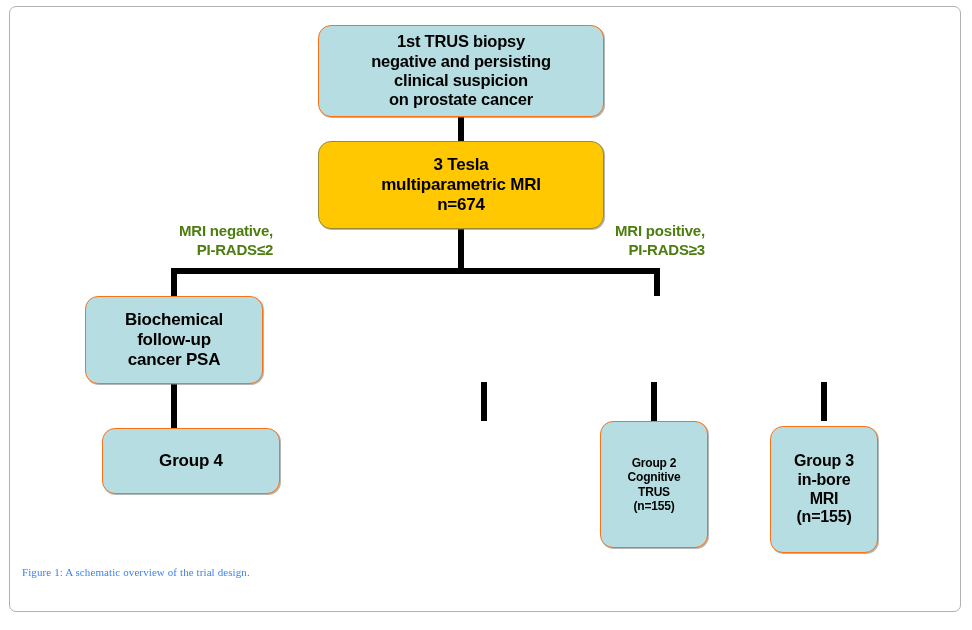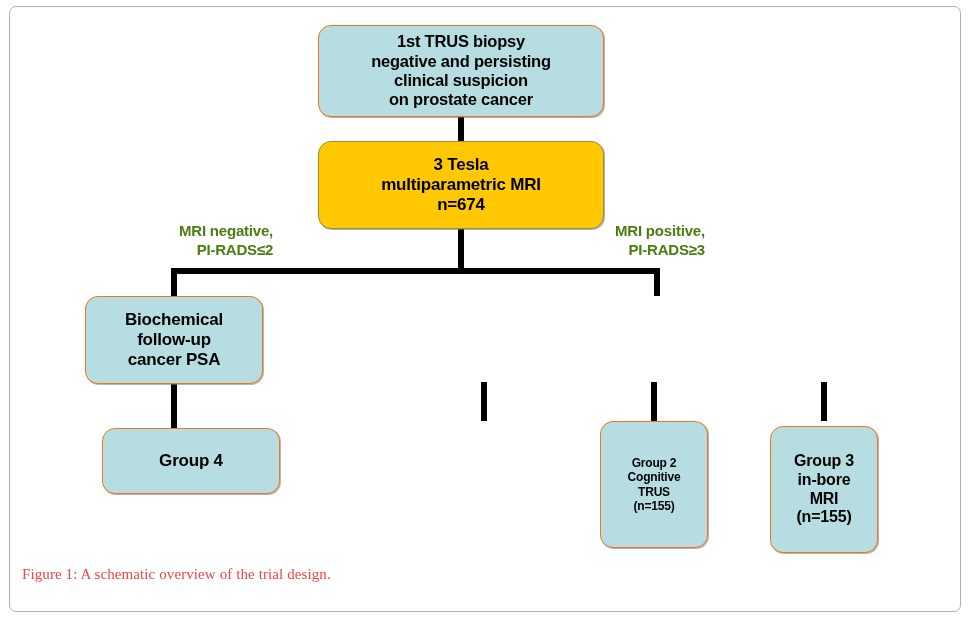--- a/index.html
+++ b/index.html
@@ -83,22 +83,22 @@
     text-align: right;
   }
   #label-mri-negative { left: 179px; top: 222px; }
   #label-mri-positive { left: 615px; top: 222px; }
 
   .caption {
     position: absolute;
     left: 22px;
     top: 566px;
     font-family: "Liberation Serif", serif;
-    font-size: 15px;
-    color: #ef4444;
+    font-size: 11px;
+    color: #3b82f6;
     letter-spacing: 0.1px;
   }
 </style>
 </head>
 <body>
 
 <div id="figure-root">
 
   <div class="frame"></div>
 

